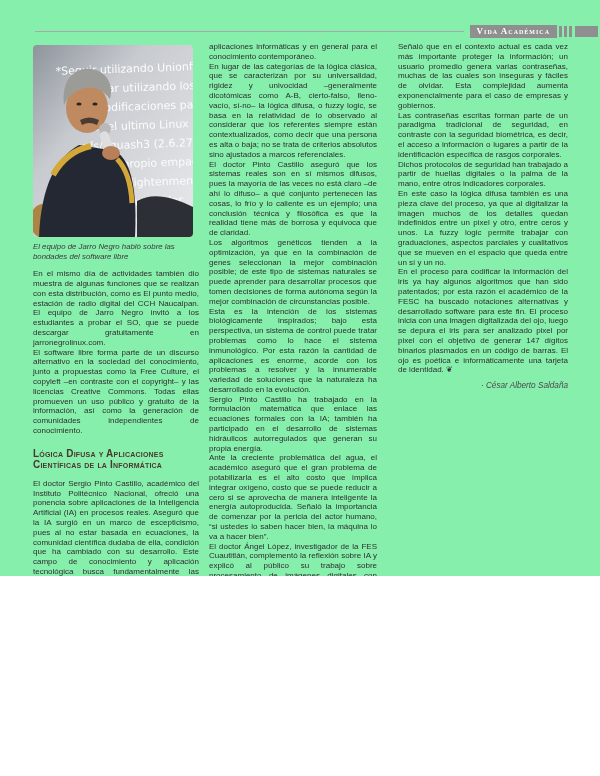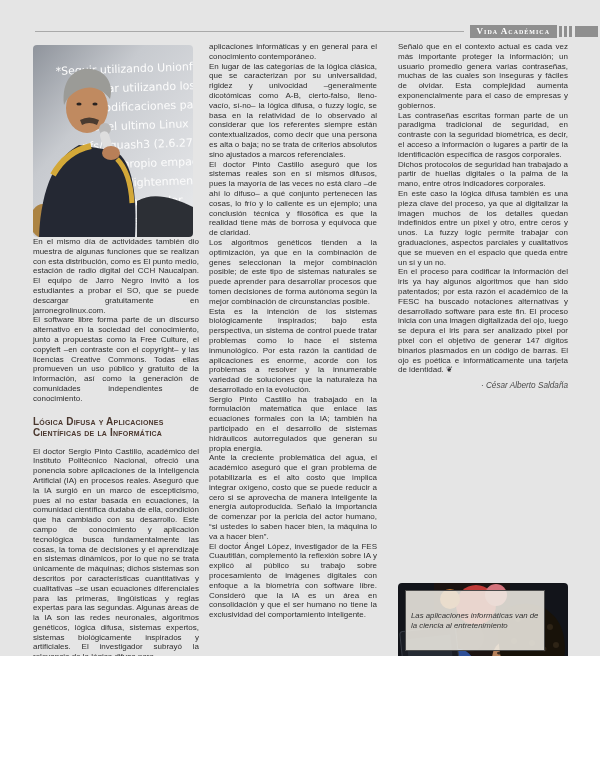--- a/index.html
+++ b/index.html
@@ -1,17 +1,17 @@
 <!DOCTYPE html>
 <html><head>
 <meta charset="utf-8">
 <style>
   html,body{margin:0;padding:0;background:#ffffff;}
   .page{
-    position:relative;width:600px;height:656px;background:#e5e5e5;overflow:hidden;
+    position:relative;width:600px;height:576px;background:#86efac;overflow:hidden;
     font-family:"Liberation Sans", sans-serif;color:#2e2e2e;
   }
   
   .strip{position:absolute;left:35px;right:2px;display:flex;align-items:center;}
   .strip .rule{flex:1;height:1px;background:#a9a9a9;}
   .hdr{top:24px;height:14px;}
   .ftr{top:738px;height:16px;}
   .label-box{
     background:#8f8f8f;color:#ffffff;font-family:"Liberation Serif",serif;
     font-variant:small-caps;font-weight:bold;font-size:9px;letter-spacing:1px;
@@ -102,20 +102,21 @@
         <path d="M31,60 C28,32 44,22 58,24 C74,26 81,40 77,54 C70,45 61,41 52,43 C42,45 35,51 31,60 Z" fill="#9b9b97"></path>
         <ellipse cx="46" cy="59" rx="2.6" ry="1.6" fill="#2a2320"></ellipse>
         <ellipse cx="62" cy="59" rx="2.6" ry="1.6" fill="#2a2320"></ellipse>
         <path d="M47,75 Q56,70 66,75 L64,80 Q56,76 49,80 Z" fill="#4a3b30"></path>
         <circle cx="72" cy="84" r="6" fill="#b9b9b9"></circle>
         <rect x="69" y="86" width="9" height="22" rx="4.5" fill="#dedede" transform="rotate(-18 73 97)"></rect>
         <ellipse cx="78" cy="108" rx="9" ry="7" fill="#b87f58"></ellipse>
         <path d="M104,192 L104,156 C118,148 136,150 160,162 L160,192 Z" fill="#2c2f35"></path>
       </g>
     </svg>
+    <div class="photo-caption">El equipo de Jarro Negro habló sobre las bondades del software libre</div>
     <p>En el mismo día de actividades también dio muestra de algunas funciones que se realizan con esta distribución, como es El punto medio, estación de radio digital del CCH Naucalpan. El equipo de Jarro Negro invitó a los estudiantes a probar el SO, que se puede descargar gratuitamente en jarronegrolinux.com.</p>
     <p>El software libre forma parte de un discurso alternativo en la sociedad del conocimiento, junto a propuestas como la Free Culture, el copyleft –en contraste con el copyright– y las licencias Creative Commons. Todas ellas promueven un uso público y gratuito de la información, así como la generación de comunidades independientes de conocimiento.</p>
     <div class="section-heading">Lógica Difusa y Aplicaciones Científicas de la Informática</div>
     <p>El doctor Sergio Pinto Castillo, académico del Instituto Politécnico Nacional, ofreció una ponencia sobre aplicaciones de la Inteligencia Artificial (IA) en procesos reales. Aseguró que la IA surgió en un marco de escepticismo, pues al no estar basada en ecuaciones, la comunidad científica dudaba de ella, condición que ha cambiado con su desarrollo. Este campo de conocimiento y aplicación tecnológica busca fundamentalmente las cosas, la toma de decisiones y el aprendizaje en sistemas dinámicos, por lo que no se trata únicamente de máquinas; dichos sistemas son descritos por características cuantitativas y cualitativas –se usan ecuaciones diferenciales para las primeras, lingüísticas y reglas expertas para las segundas. Algunas áreas de la IA son las redes neuronales, algoritmos genéticos, lógica difusa, sistemas expertos, sistemas biológicamente inspirados y artificiales. El investigador subrayó la relevancia de la lógica difusa para</p>
   </div>
 
   <div class="col" id="col2">
     <p>aplicaciones informáticas y en general para el conocimiento contemporáneo.</p>
     <p>En lugar de las categorías de la lógica clásica, que se caracterizan por su universalidad, rigidez y univocidad –generalmente dicotómicas como A-B, cierto-falso, lleno-vacío, sí-no– la lógica difusa, o fuzzy logic, se basa en la relatividad de lo observado al considerar que los referentes siempre están contextualizados, como decir que una persona es alta o baja; no se trata de criterios absolutos sino ajustados a marcos referenciales.</p>
     <p>El doctor Pinto Castillo aseguró que los sistemas reales son en sí mismos difusos, pues la mayoría de las veces no está claro –de ahí lo difuso– a qué conjunto pertenecen las cosas, lo frío y lo caliente es un ejemplo; una conclusión técnica y filosófica es que la realidad tiene más de borrosa y equivoca que de claridad.</p>

